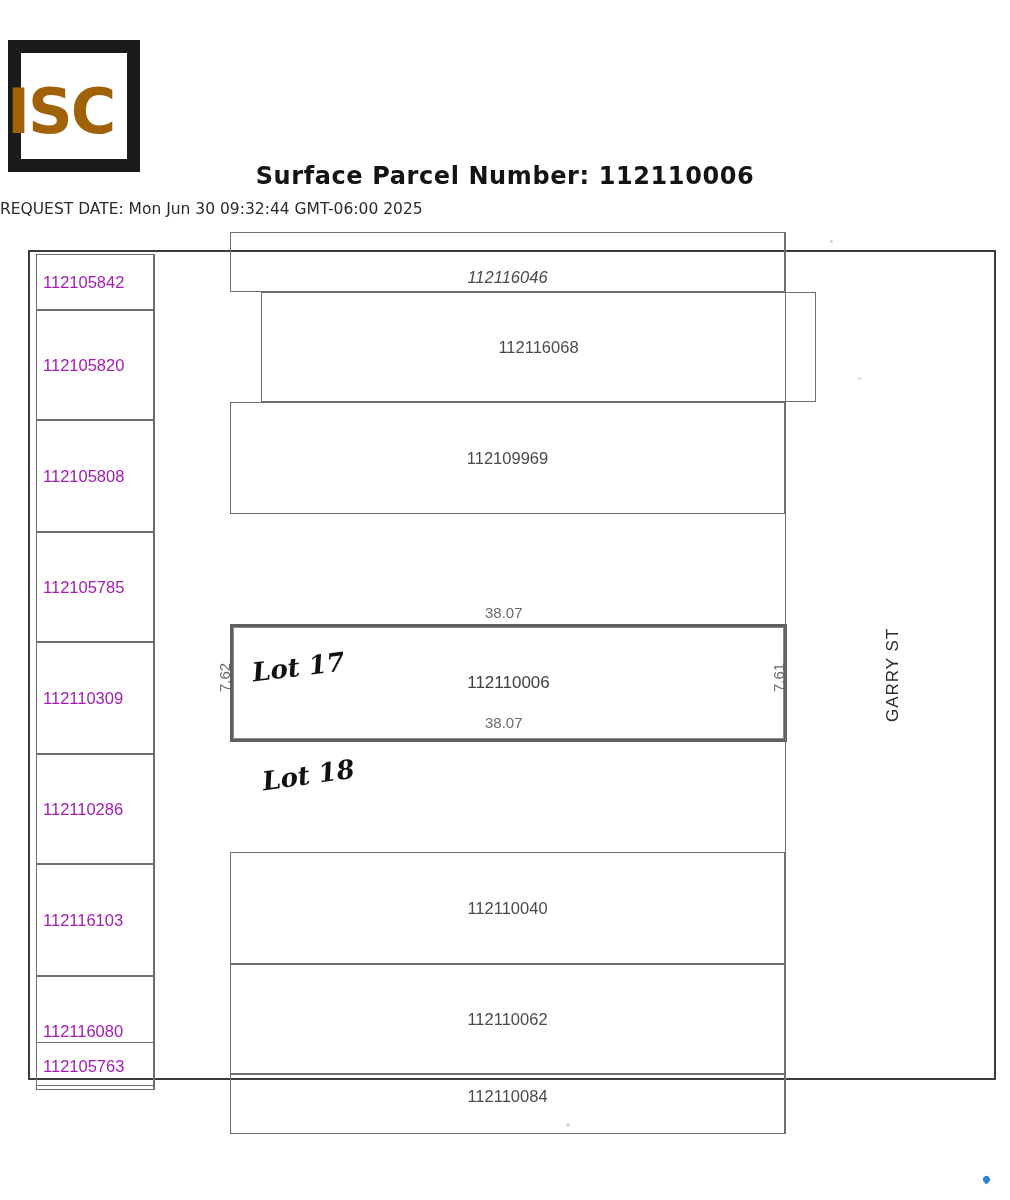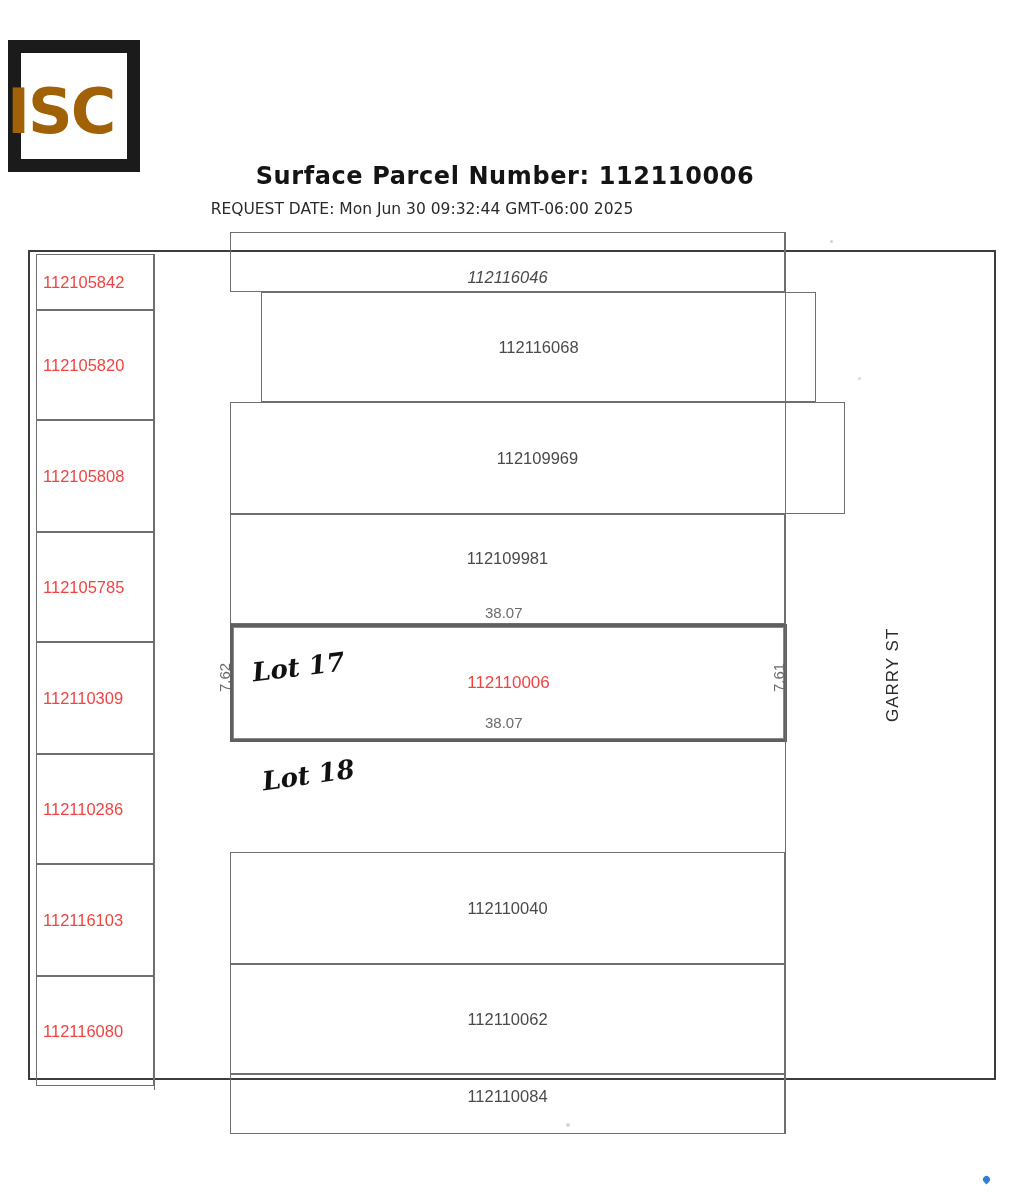--- a/index.html
+++ b/index.html
@@ -50,21 +50,20 @@
     font-weight: bold;
     font-size: 24px;
     letter-spacing: 0.6px;
     color: #141414;
   }
   .subtitle {
     position: absolute;
     left: 0;
     top: 200px;
     width: 844px;
-    text-align: center;
     font-family: "DejaVu Sans", sans-serif;
     font-size: 15.5px;
     color: #2a2a2a;
   }
 
   
   .map {
     position: absolute;
     left: 28px;
     top: 250px;
@@ -91,30 +90,30 @@
     text-align: center;
     font-family: "Liberation Sans", sans-serif;
     font-size: 16.5px;
     color: #4a4a4a;
     white-space: nowrap;
   }
   .left-col .plabel {
     text-align: left;
     padding-left: 6px;
     font-size: 16.5px;
-    color: #ef4444;
+    color: #a21caf;
   }
 
   
   .subject {
     border: 3px solid #5f5f5f;
     box-shadow: 0 0 0 1px #8a8a8a inset;
   }
   .subject .plabel {
-    color: #ef4444;
+    color: #404040;
     font-size: 17px;
   }
 
   
   .dim {
     position: absolute;
     font-family: "Liberation Sans", sans-serif;
     font-size: 15px;
     color: #6a6a6a;
     white-space: nowrap;
@@ -193,32 +192,32 @@
   </div>
   <div class="cell left-col" style="left:6px; top:502px; width:118px; height:110px;">
     <span class="plabel">112110286</span>
   </div>
   <div class="cell left-col" style="left:6px; top:612px; width:118px; height:112px;">
     <span class="plabel">112116103</span>
   </div>
   <div class="cell left-col" style="left:6px; top:724px; width:118px; height:110px;">
     <span class="plabel">112116080</span>
   </div>
+  <div class="cell left-col" style="left:6px; top:790px; width:118px; height:48px;">
+    <span class="plabel">112105763</span>
+  </div>
 
   <div class="cell" style="left:200px; top:-20px; width:555px; height:60px;">
     <span class="plabel" style="top:auto; bottom:4px; transform:none;font-style:italic;">112116046</span>
   </div>
   <div class="cell" style="left:200px; top:40px; width:555px; height:110px;margin-left:31px;">
     <span class="plabel">112116068</span>
   </div>
-  <div class="cell" style="left:200px; top:150px; width:615px; height:112px;">
+  <div class="cell" style="left:200px; top:150px; width:555px; height:112px;">
     <span class="plabel">112109969</span>
-  </div>
-  <div class="cell" style="left:200px; top:262px; width:555px; height:110px;">
-    <span class="plabel" style="top:40%;">112109981</span>
   </div>
 
   <div class="cell subject" style="left:200px; top:372px; width:557px; height:118px;">
     <span class="plabel">112110006</span>
   </div>
 
   <div class="cell" style="left:200px; top:600px; width:555px; height:112px;padding-left:28px;">
     <span class="plabel">112110040</span>
   </div>
   <div class="cell" style="left:200px; top:712px; width:555px; height:110px;">

